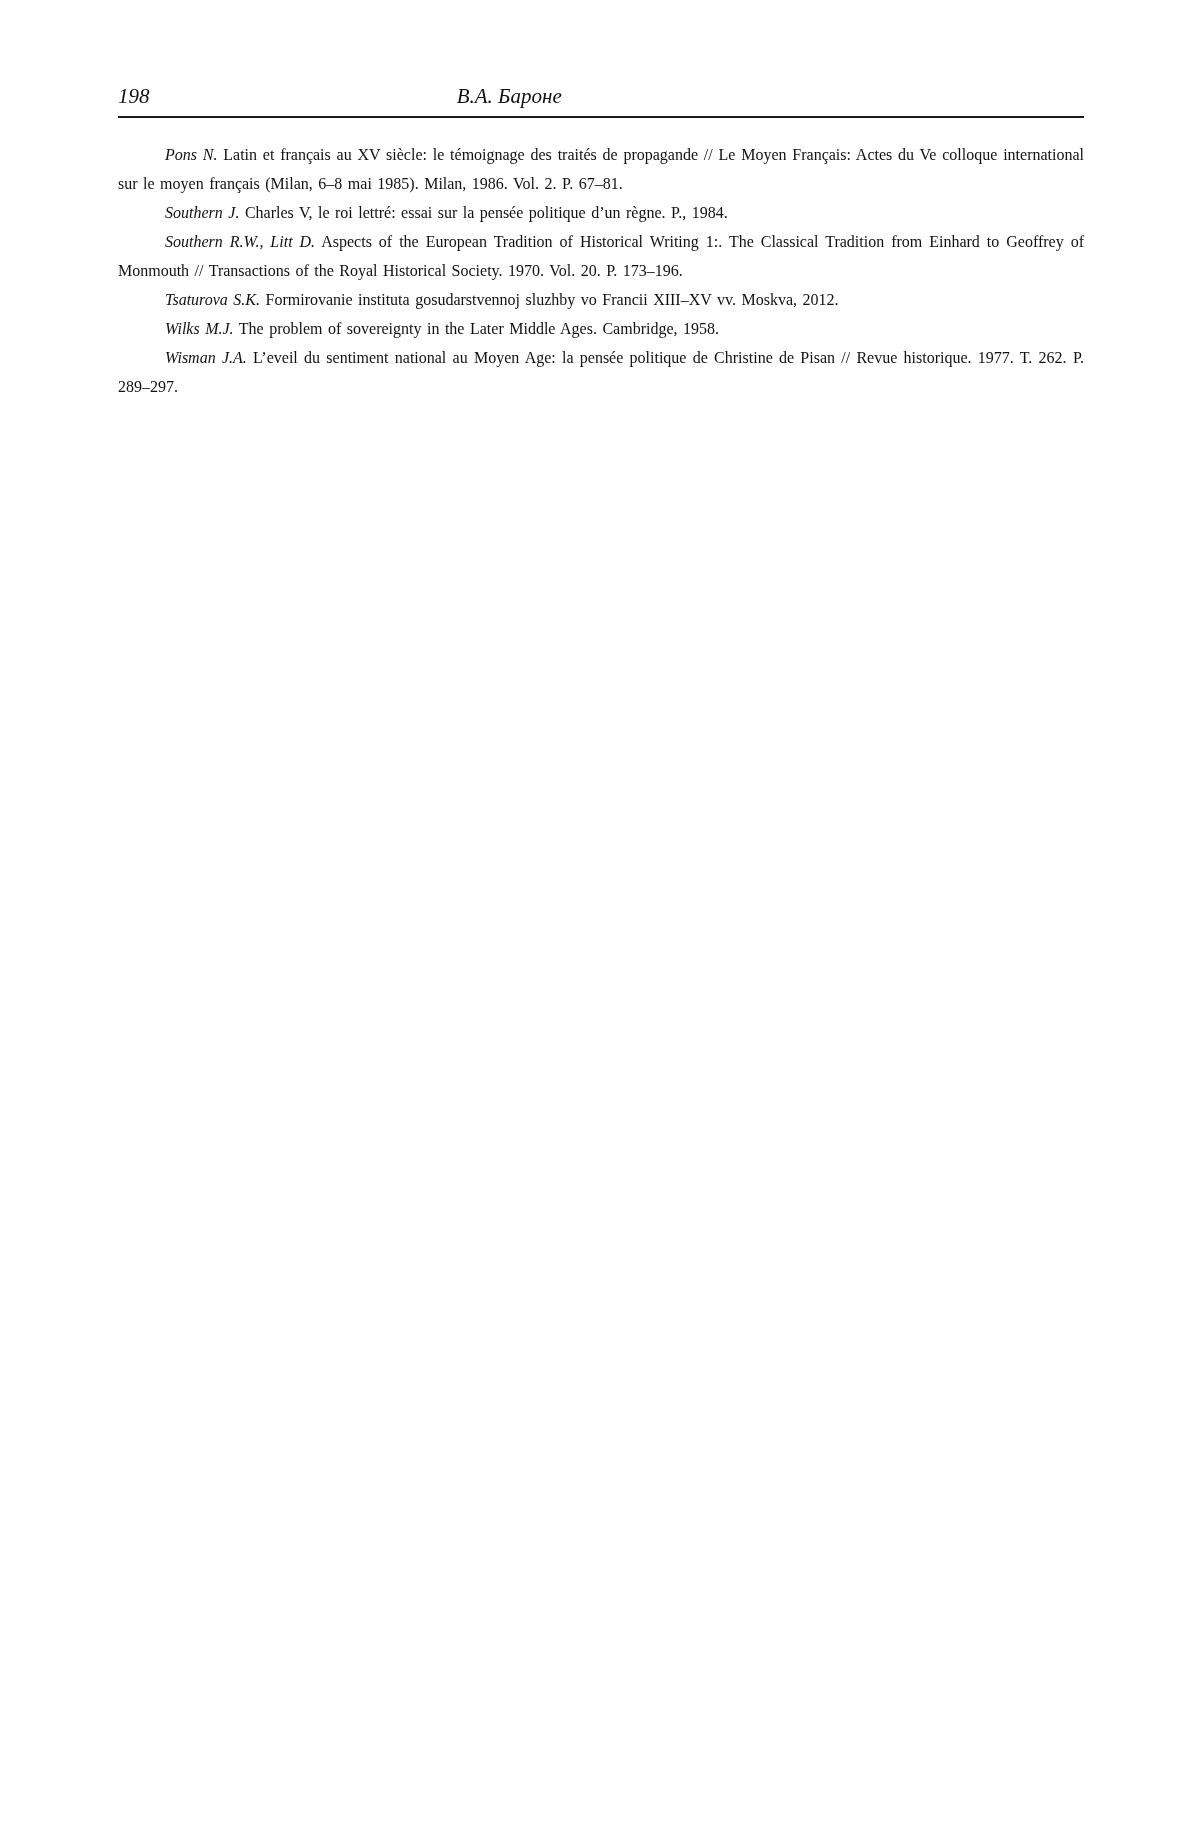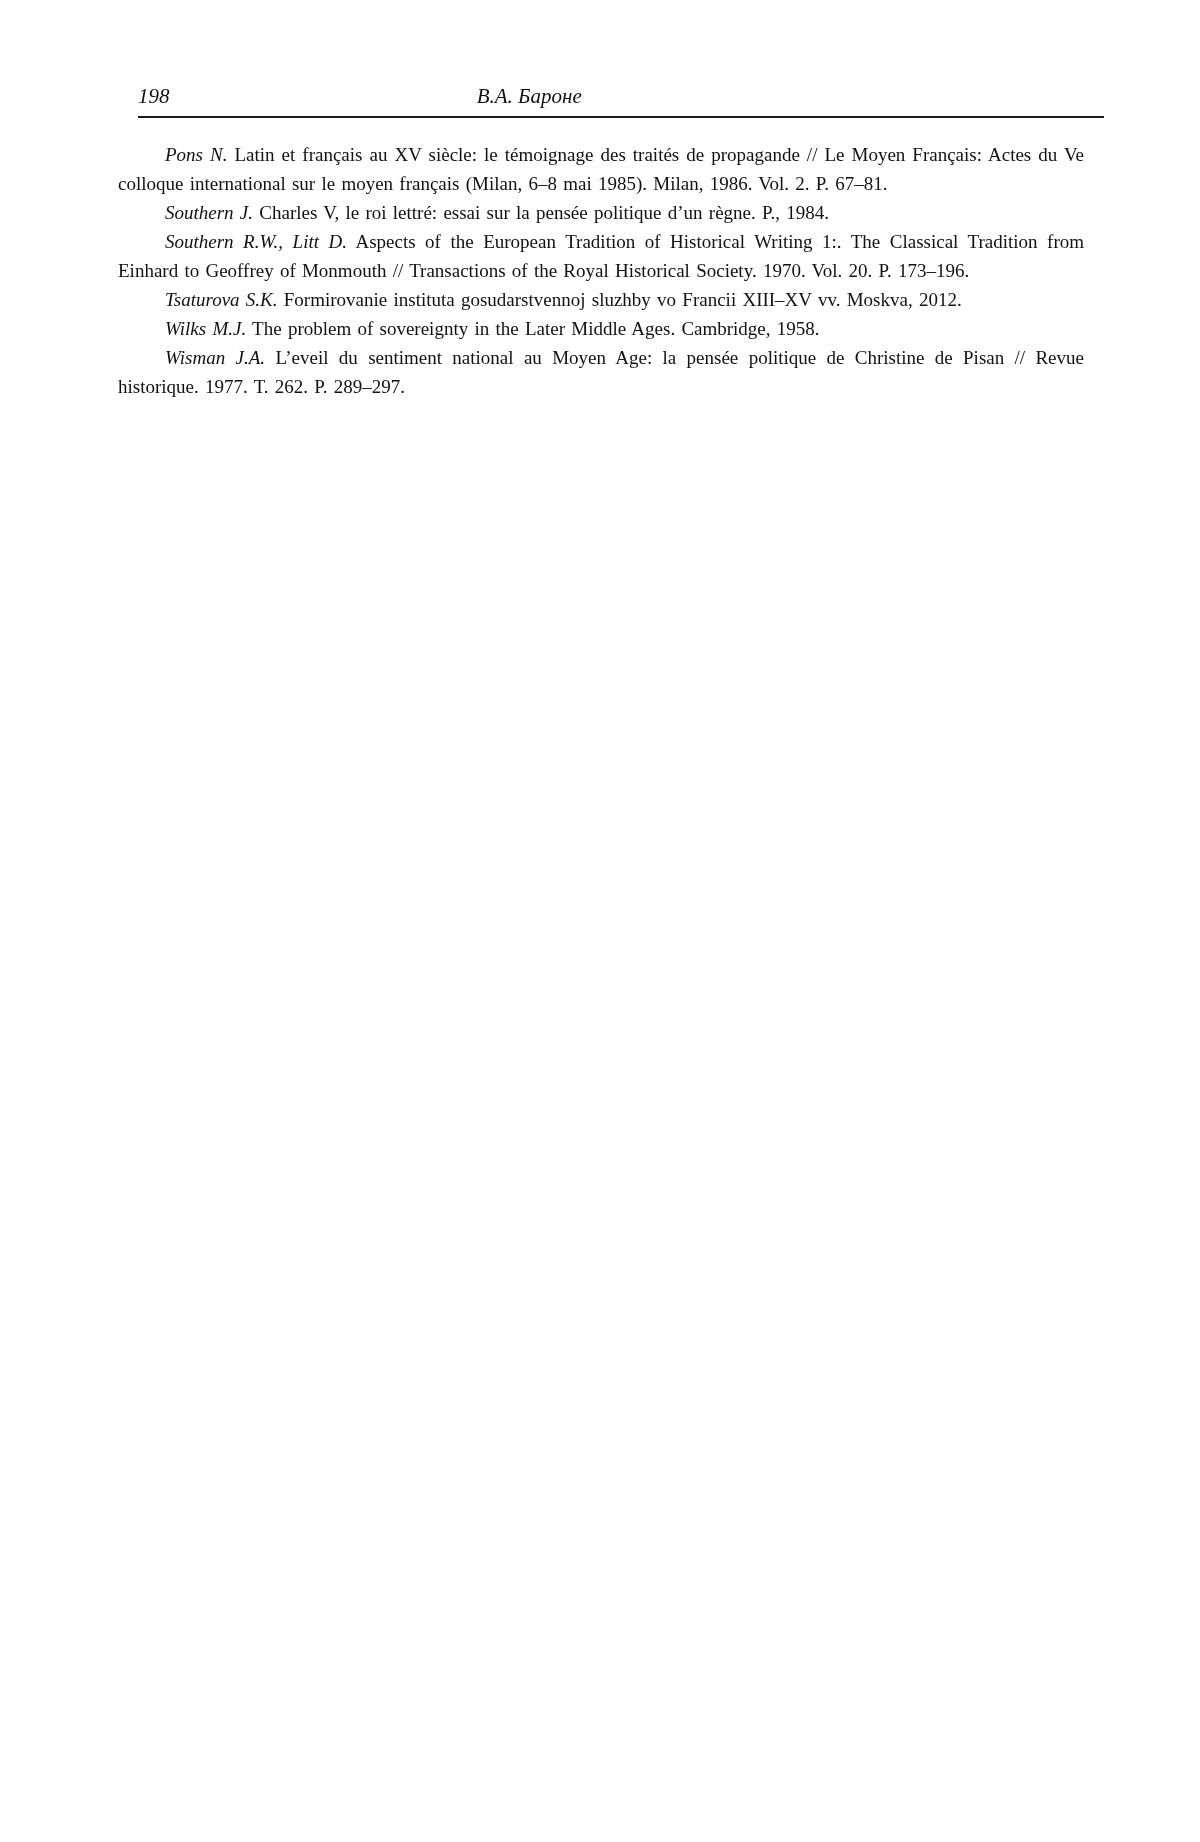--- a/index.html
+++ b/index.html
@@ -18,21 +18,20 @@
   }
   .running-head {
     position: absolute;
     top: 84px;
     left: 118px;
     width: 966px;
     height: 32px;
     border-bottom: 2px solid #1c1c1c;
     font-size: 21px;
     font-style: italic;
-    margin-left: 20px;
   }
   .page-number {
     position: absolute;
     left: 0;
     top: 0;
   }
   .running-title {
     position: absolute;
     left: 40.5%;
     top: 0;
@@ -43,21 +42,21 @@
     position: absolute;
     top: 140px;
     left: 118px;
     width: 966px;
   }
   .references p {
     margin: 0;
     padding: 0;
     text-indent: 47px;
     text-align: justify;
-    font-size: 19px;
+    font-size: 16px;
     line-height: 29px;
     word-spacing: 1.5px;
   }
   .ref-author {
     font-style: italic;
   }
 </style>
 </head>
 <body>
 

